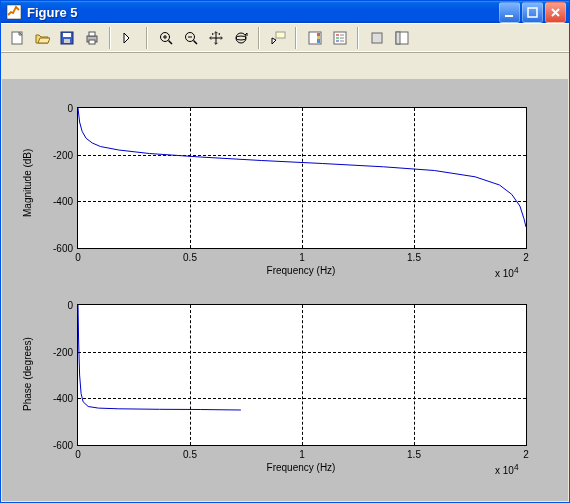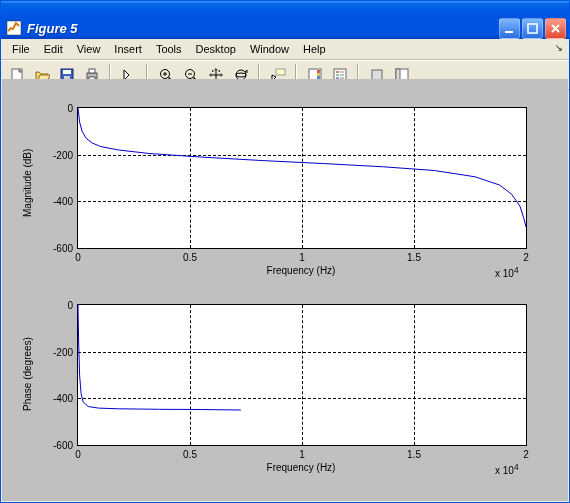--- a/index.html
+++ b/index.html
@@ -1,17 +1,17 @@
 <!DOCTYPE html>
 <html><head>
 <meta charset="utf-8">
 <style>
   body { margin:0; font-family: Tahoma, sans-serif; font-size:11px; background:#fff; }
   .window { width:570px; height:503px; border:1px solid #0055e5; background:#ece9d8; position:relative; box-sizing:border-box; }
-  .titlebar { height:22px; background:linear-gradient(to bottom,#3a93ff 0%,#0066e5 8%,#0054e3 40%,#0054e3 88%,#003fc0 100%); display:flex; align-items:center; color:#fff; font-weight:bold; font-size:13px; padding:16px 3px 0 5px;font-style:italic; }
+  .titlebar { height:22px; background:linear-gradient(to bottom,#3a93ff 0%,#0066e5 8%,#0054e3 40%,#0054e3 88%,#003fc0 100%); display:flex; align-items:center; color:#fff; font-weight:bold; font-size:13px; padding:0 3px 0 5px; }
   .titlebar .icon { width:16px; height:16px; margin-right:5px; display:flex; align-items:center; justify-content:center; }
   .titlebar .title { flex:1; text-shadow:1px 1px 1px #003399; }
   .winbtns { display:flex; gap:2px; }
   .winbtn { width:21px; height:21px; border-radius:3px; display:flex; align-items:center; justify-content:center; font-family:Arial; font-size:11px; font-weight:bold; color:#fff; border:1px solid #fff4; box-sizing:border-box; }
   .winbtn.min,.winbtn.max { background:linear-gradient(to bottom,#7eb6ff,#2a6ee0); }
   .winbtn.close { background:linear-gradient(to bottom,#ff9c8c,#e04a33); }
   .menubar { height:20px; background:#ece9d8; display:flex; align-items:center; padding:0 4px; gap:0; border-bottom:1px solid #c0c0b0; position:relative; }
   .menuitem { padding:2px 7px; cursor:default; }
   .dock-arrow { position:absolute; right:6px; top:3px; font-size:10px; color:#333; }
   .toolbar { height:28px; background:#ece9d8; display:flex; align-items:center; padding:0 4px; gap:2px; border-top:1px solid #fff; border-bottom:1px solid #aca899; box-shadow: inset 0 -1px 0 #fff; }
@@ -55,31 +55,20 @@
           </svg>
         </div>
       <div class="winbtn close">
           <svg width="11" height="11">
             <path d="M2 2 L9 9 M9 2 L2 9" stroke="#fff" stroke-width="2"></path>
           </svg>
         </div>
     </div>
   </div>
 
-  <div class="menubar">
-    <div class="menuitem">File</div>
-    <div class="menuitem">Edit</div>
-    <div class="menuitem">View</div>
-    <div class="menuitem">Insert</div>
-    <div class="menuitem">Tools</div>
-    <div class="menuitem">Desktop</div>
-    <div class="menuitem">Window</div>
-    <div class="menuitem">Help</div>
-    <span class="dock-arrow">↘</span>
-  </div>
 
   <div class="toolbar">
     <div class="tbtn">
         <svg width="16" height="16">
           <rect x="3" y="2" width="10" height="12" fill="#fff" stroke="#666"></rect>
           <path d="M10 2 L13 5 L10 5 Z" fill="#ccc" stroke="#666"></path>
         </svg>
       </div>
     <div class="tbtn">
         <svg width="16" height="16">

